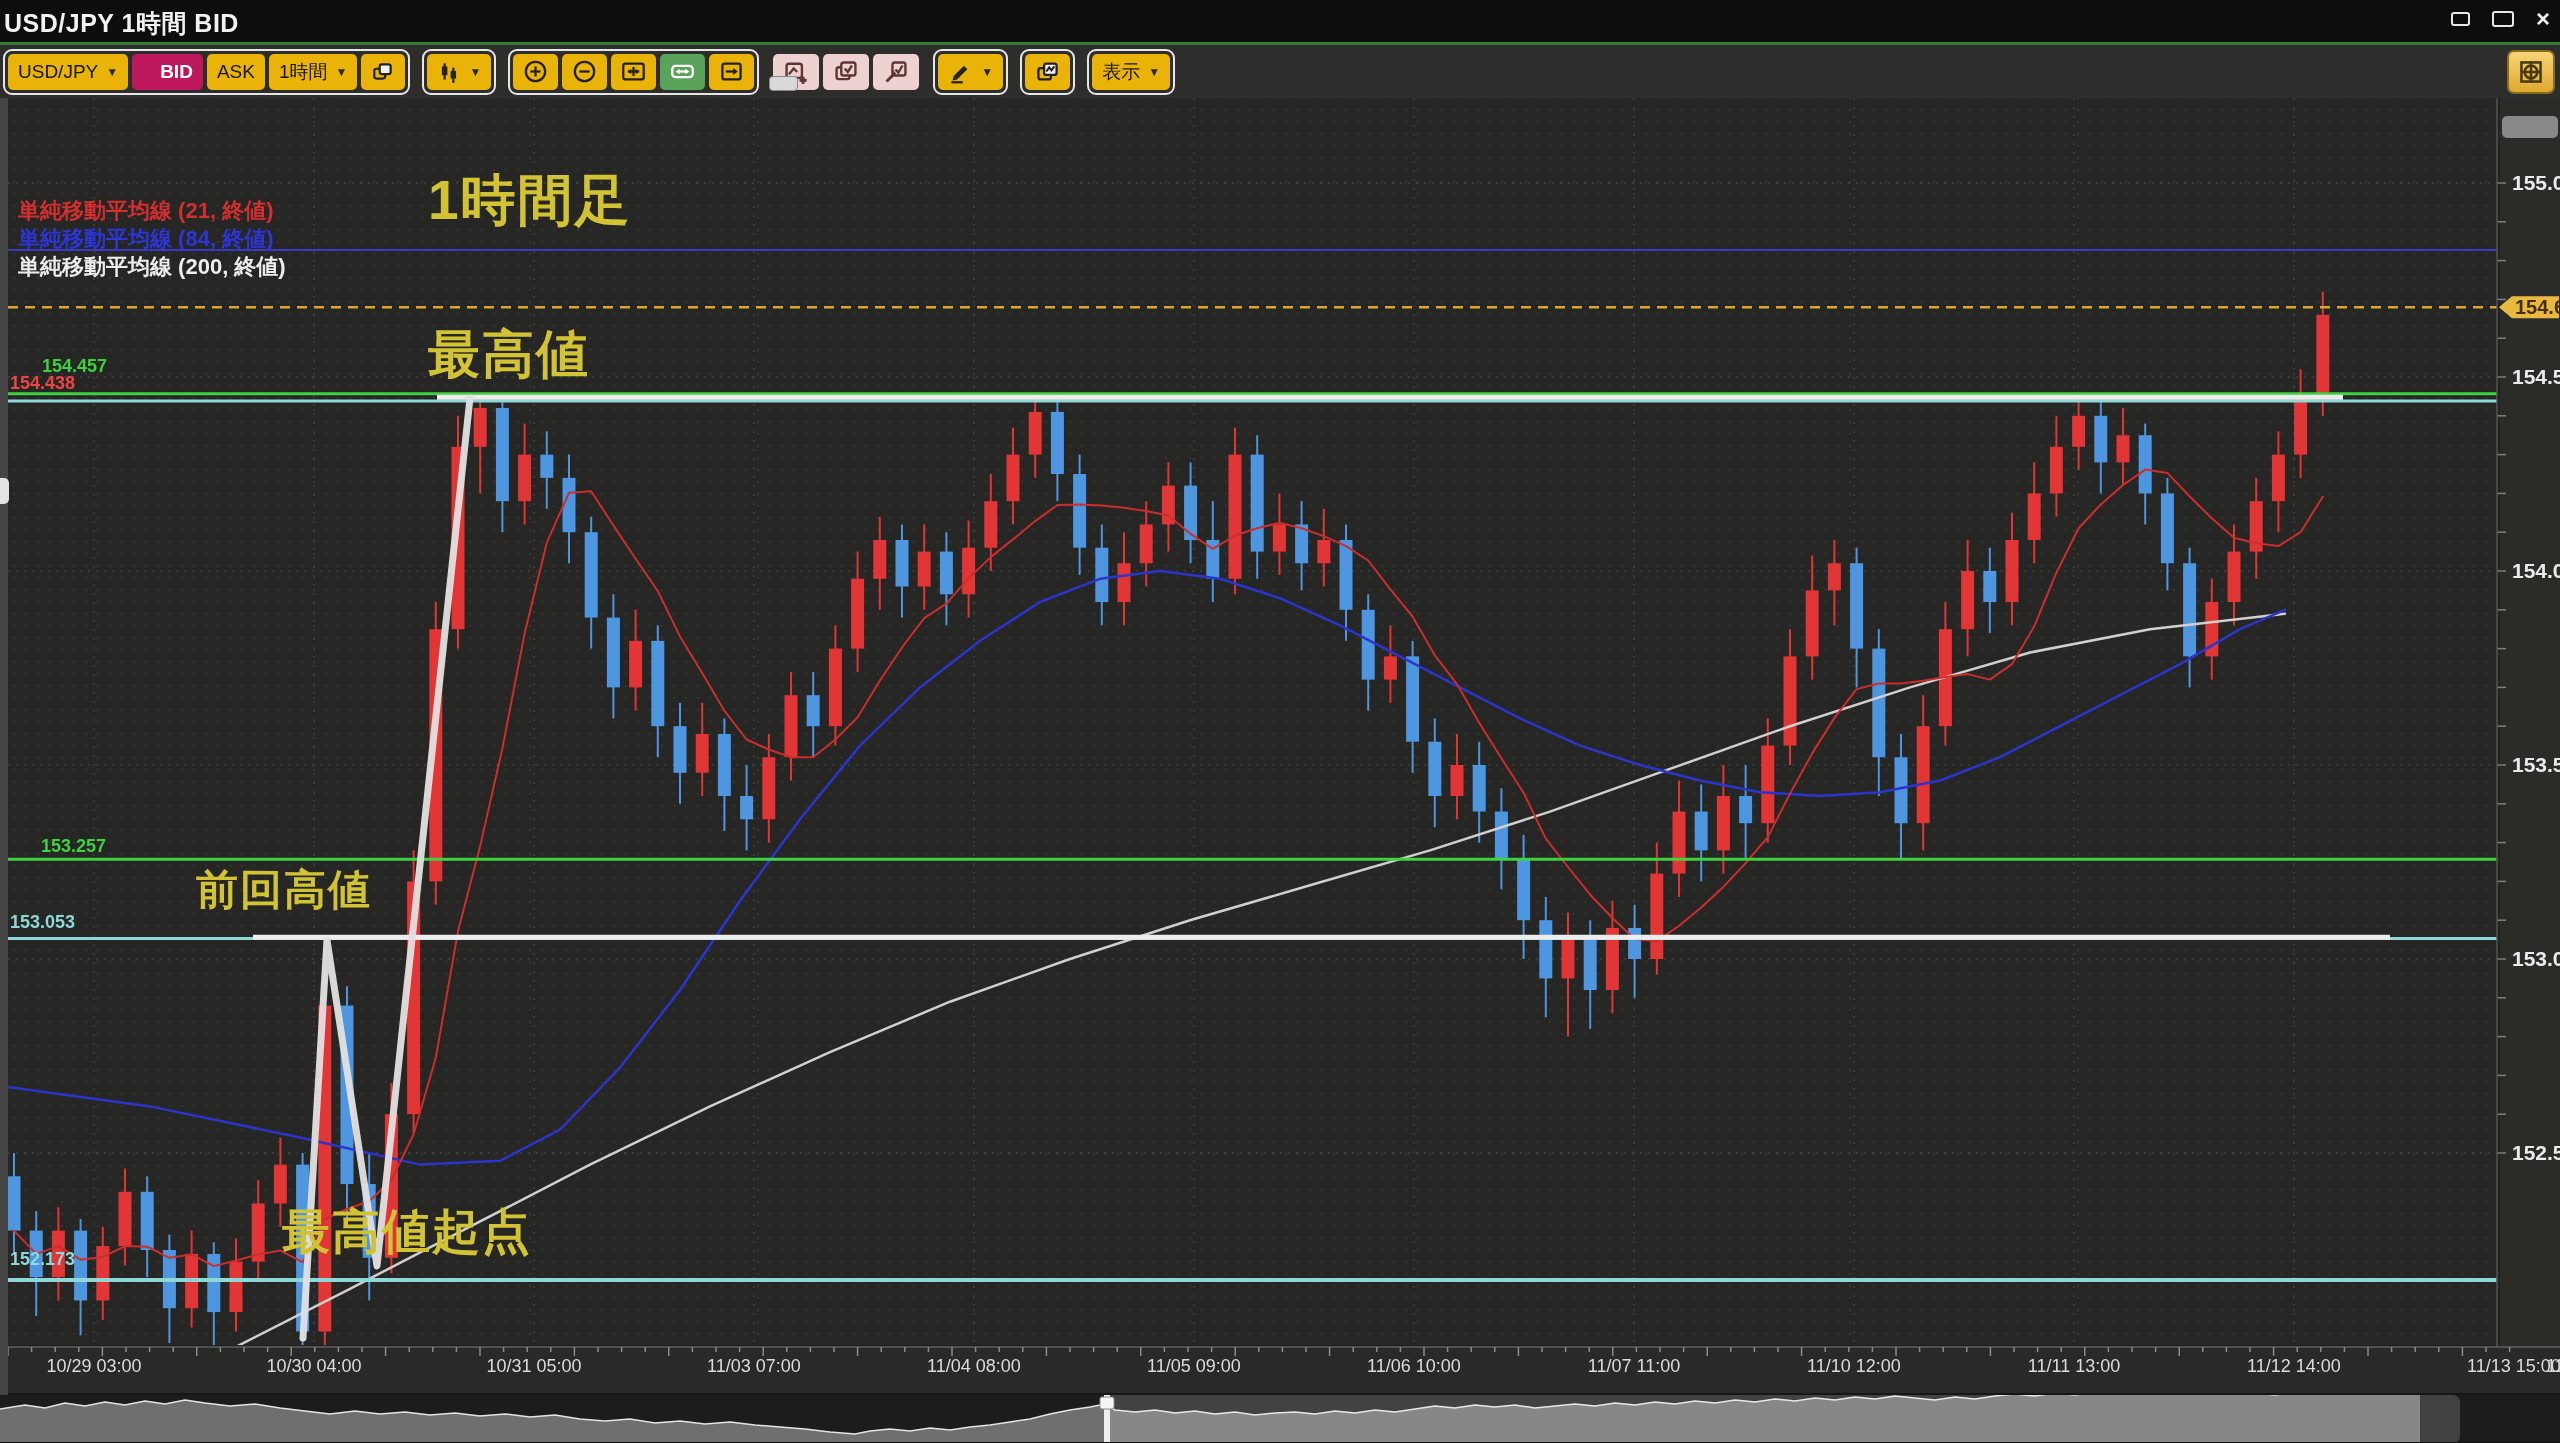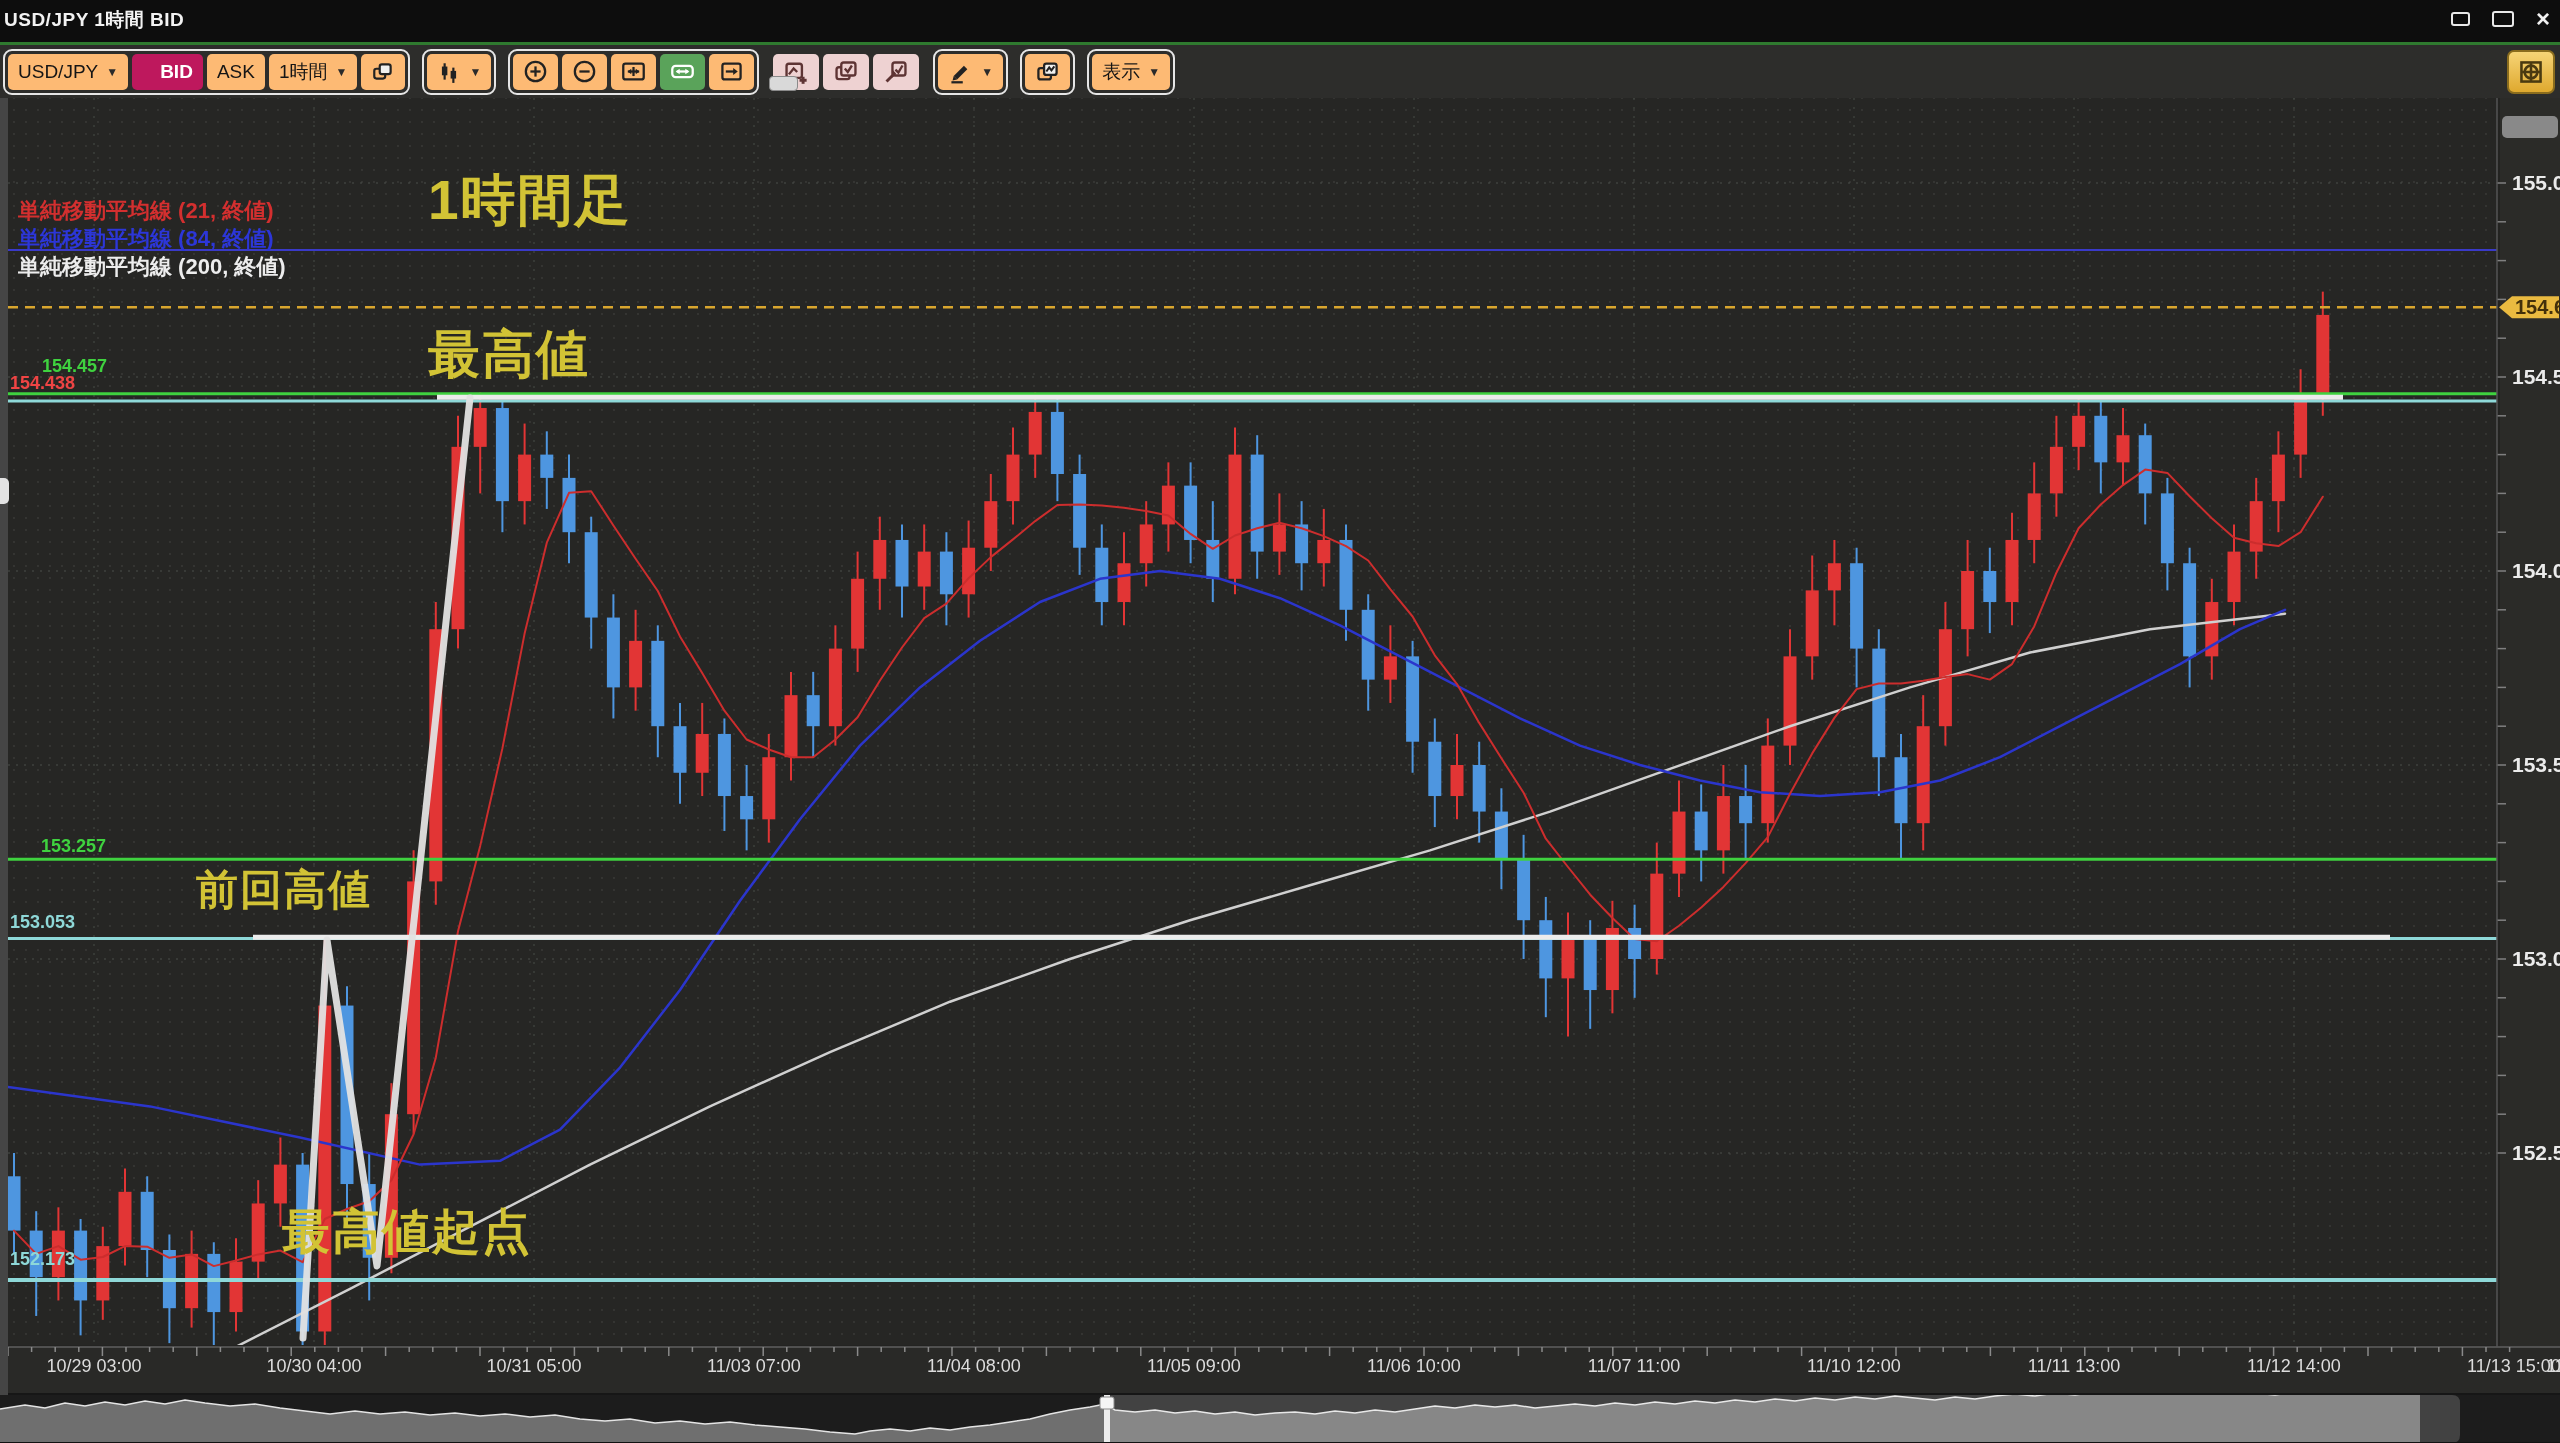--- a/index.html
+++ b/index.html
@@ -1,30 +1,30 @@
 <!DOCTYPE html>
 <html><head>
 <meta charset="utf-8">
 <style>
   html,body{margin:0;padding:0;background:#161616;width:2560px;height:1443px;overflow:hidden;
     font-family:"Liberation Sans","DejaVu Sans",sans-serif;}
   
   #titlebar{position:absolute;top:0;left:0;width:2560px;height:42px;background:#0d0d0d;}
-  #title-text{position:absolute;left:4px;top:7px;color:#f2f2f2;font-size:19px;font-weight:bold;letter-spacing:.5px;}
+  #title-text{position:absolute;left:4px;top:7px;color:#f2f2f2;font-size:25px;font-weight:bold;letter-spacing:.5px;}
   #win-controls{position:absolute;right:10px;top:10px;display:flex;gap:22px;align-items:center;}
   .win-rect{border:2.5px solid #e8e8e8;border-radius:3px;background:transparent;}
   #win-min{width:15px;height:10px;}
   #win-max{width:18px;height:12px;}
   #win-close{color:#f0f0f0;font-size:24px;font-weight:bold;line-height:18px;}
   #green-divider{position:absolute;top:42px;left:0;width:2560px;height:3px;background:#2f7a2f;}
   
   #toolbar{position:absolute;top:45px;left:0;width:2560px;height:53px;background:#2d2d2b;display:flex;align-items:center;gap:12px;padding-left:3px;box-sizing:border-box;}
   .tb-group{display:flex;gap:4px;background:#2d2d2b;border:2px solid #e6e6e6;border-radius:9px;padding:3px;}
   .tb-group.noborder{border-color:transparent;padding:0;}
-  .tb-btn{height:36px;min-width:40px;background:#fdba74;border:none;border-radius:5px;display:flex;align-items:center;justify-content:center;font-family:inherit;font-size:19px;color:#151515;padding:0 10px;gap:8px;cursor:default;}
+  .tb-btn{height:36px;min-width:40px;background:#eab308;border:none;border-radius:5px;display:flex;align-items:center;justify-content:center;font-family:inherit;font-size:19px;color:#151515;padding:0 10px;gap:8px;cursor:default;}
   .tb-btn.blue{background:#be185d;color:#ffffff;font-weight:bold;padding-left:28px;}
   .tb-btn.green{background:#5aa35a;}
   .tb-btn.pink{background:#eed2d2;}
   .caret{font-size:12px;color:#2a2a2a;}
   .tb-btn svg{display:block;}
   #gold-btn{margin-left:auto;margin-right:5px;width:44px;height:40px;background:linear-gradient(#f6d476,#dfa92f);border:2px solid #8a6c1d;border-radius:7px;display:flex;align-items:center;justify-content:center;}
   #splitter-grip{position:absolute;left:769px;top:76px;width:27px;height:13px;background:#d9d9d9;border:1px solid #8a8a8a;border-radius:4px;}
   
   #chart-svg{position:absolute;top:98px;left:0;}
   #nav-svg{position:absolute;top:1395px;left:0;}

